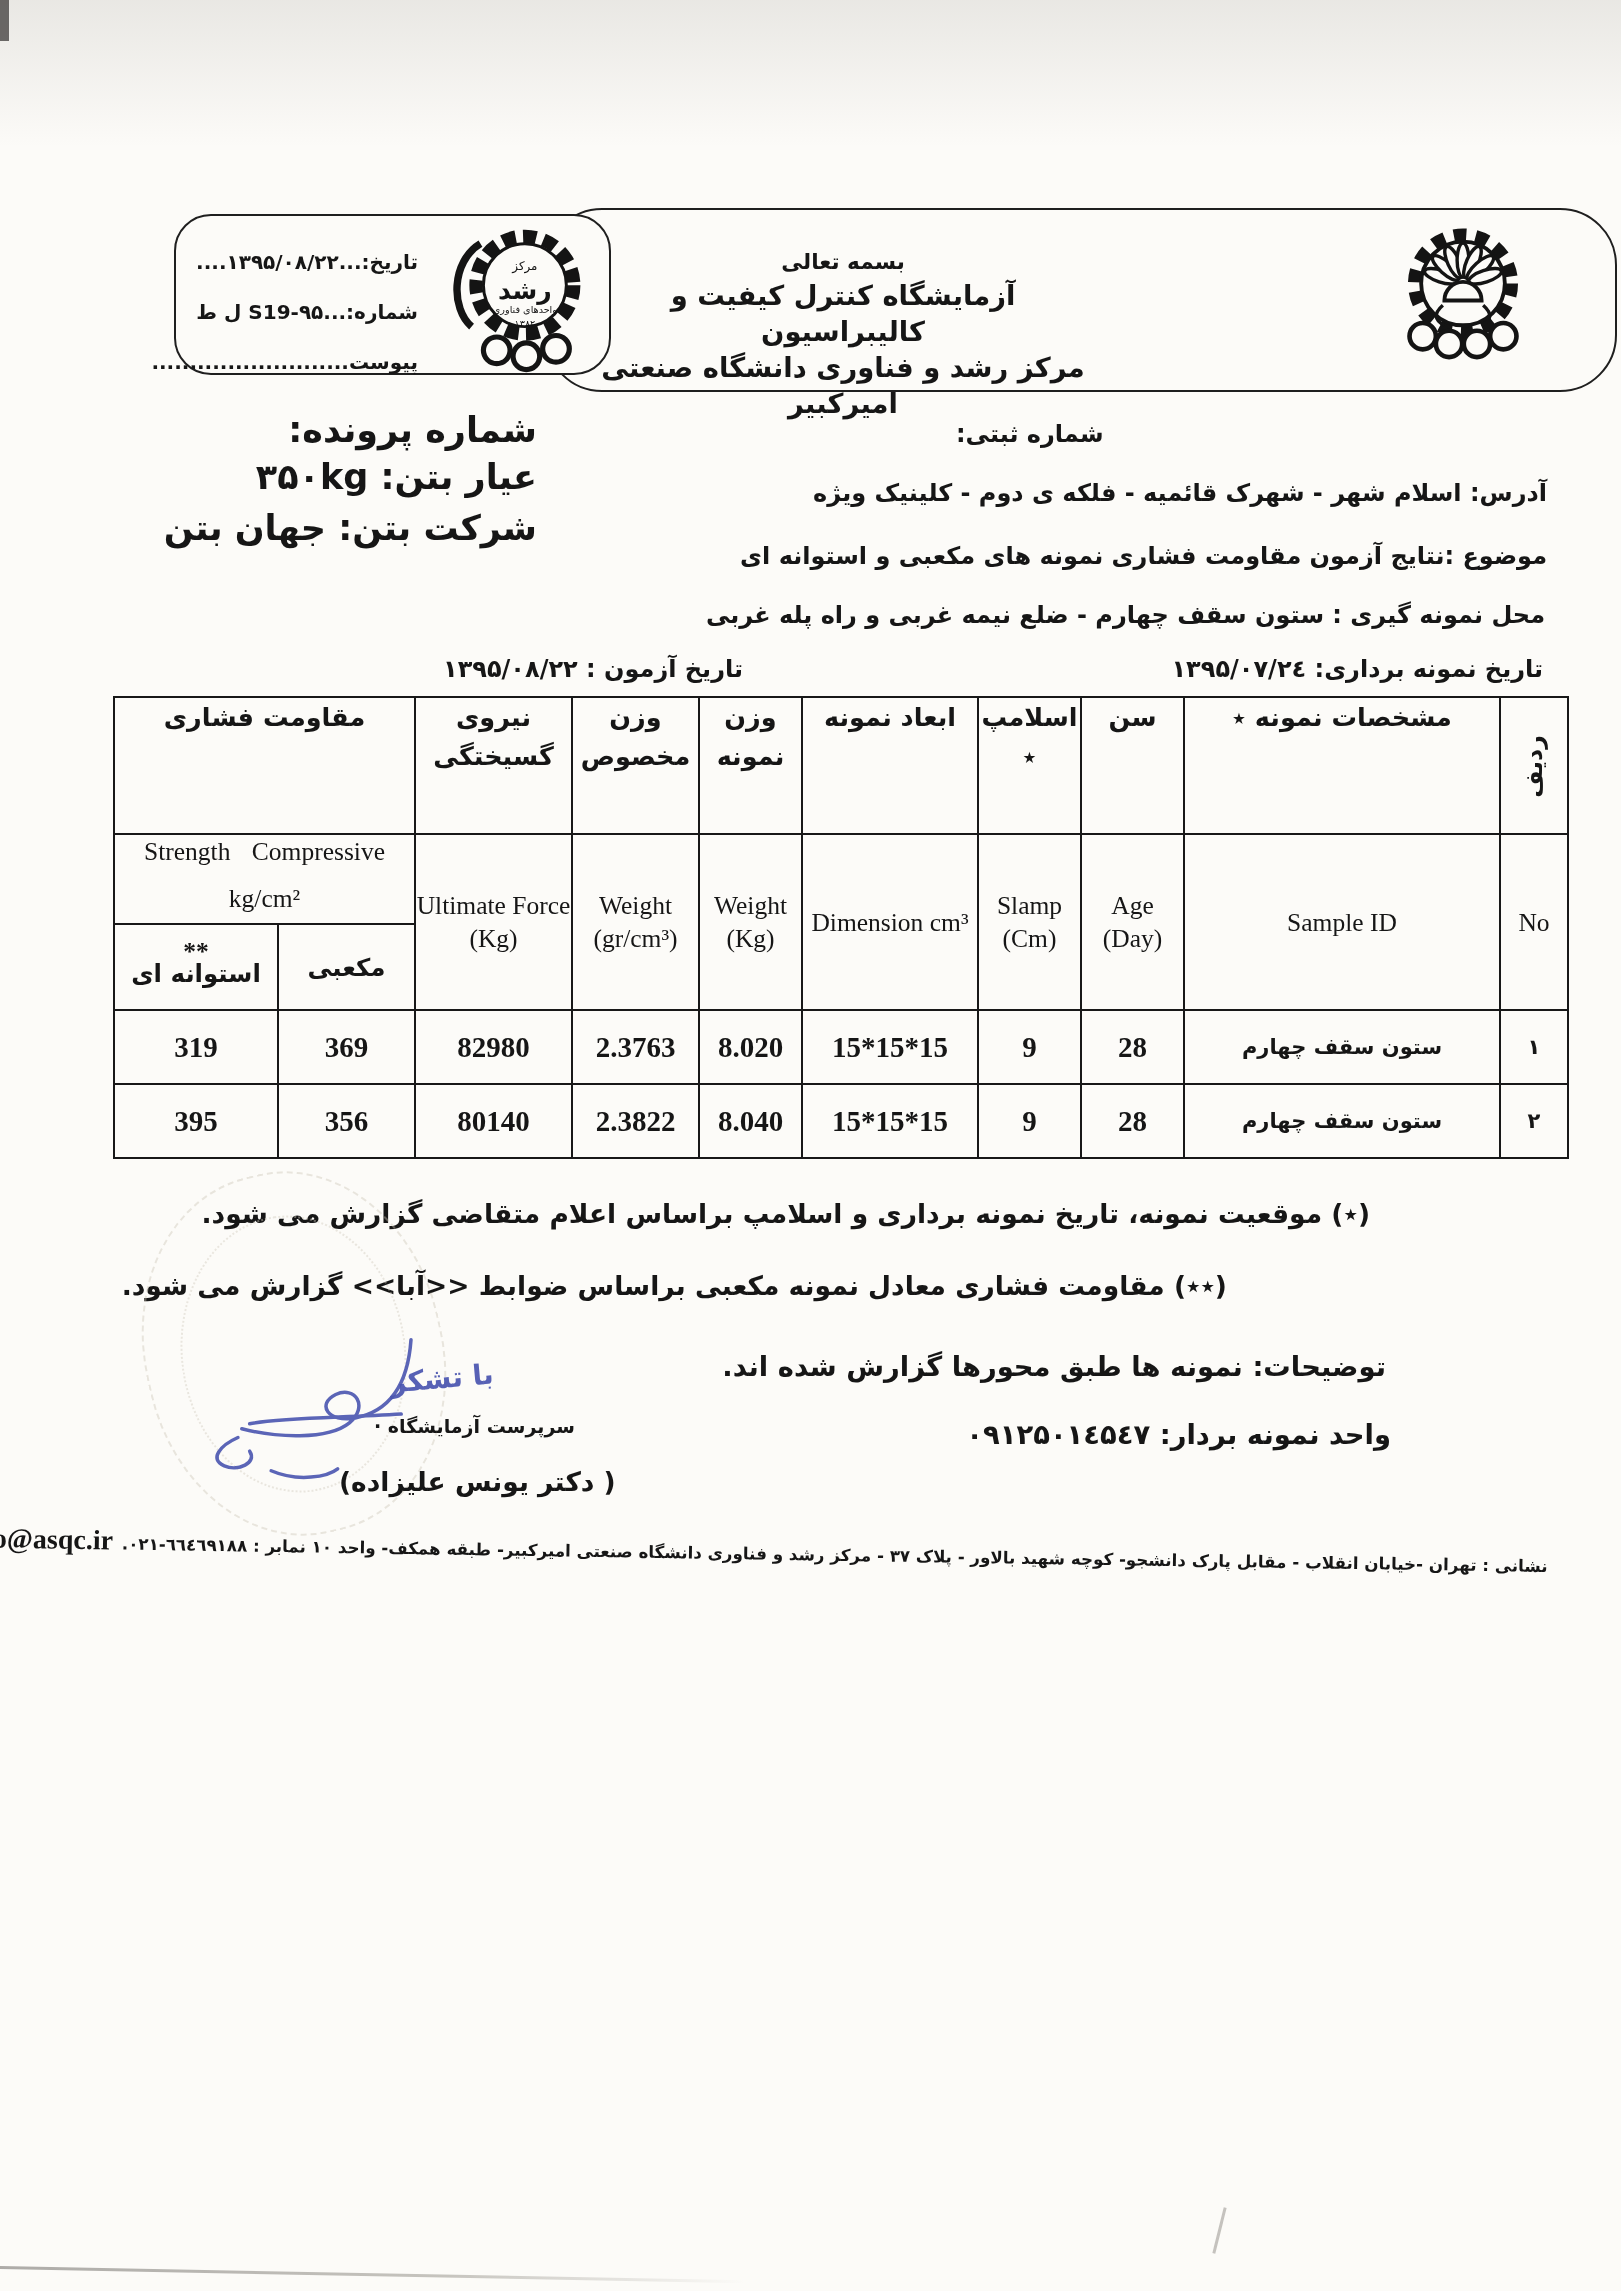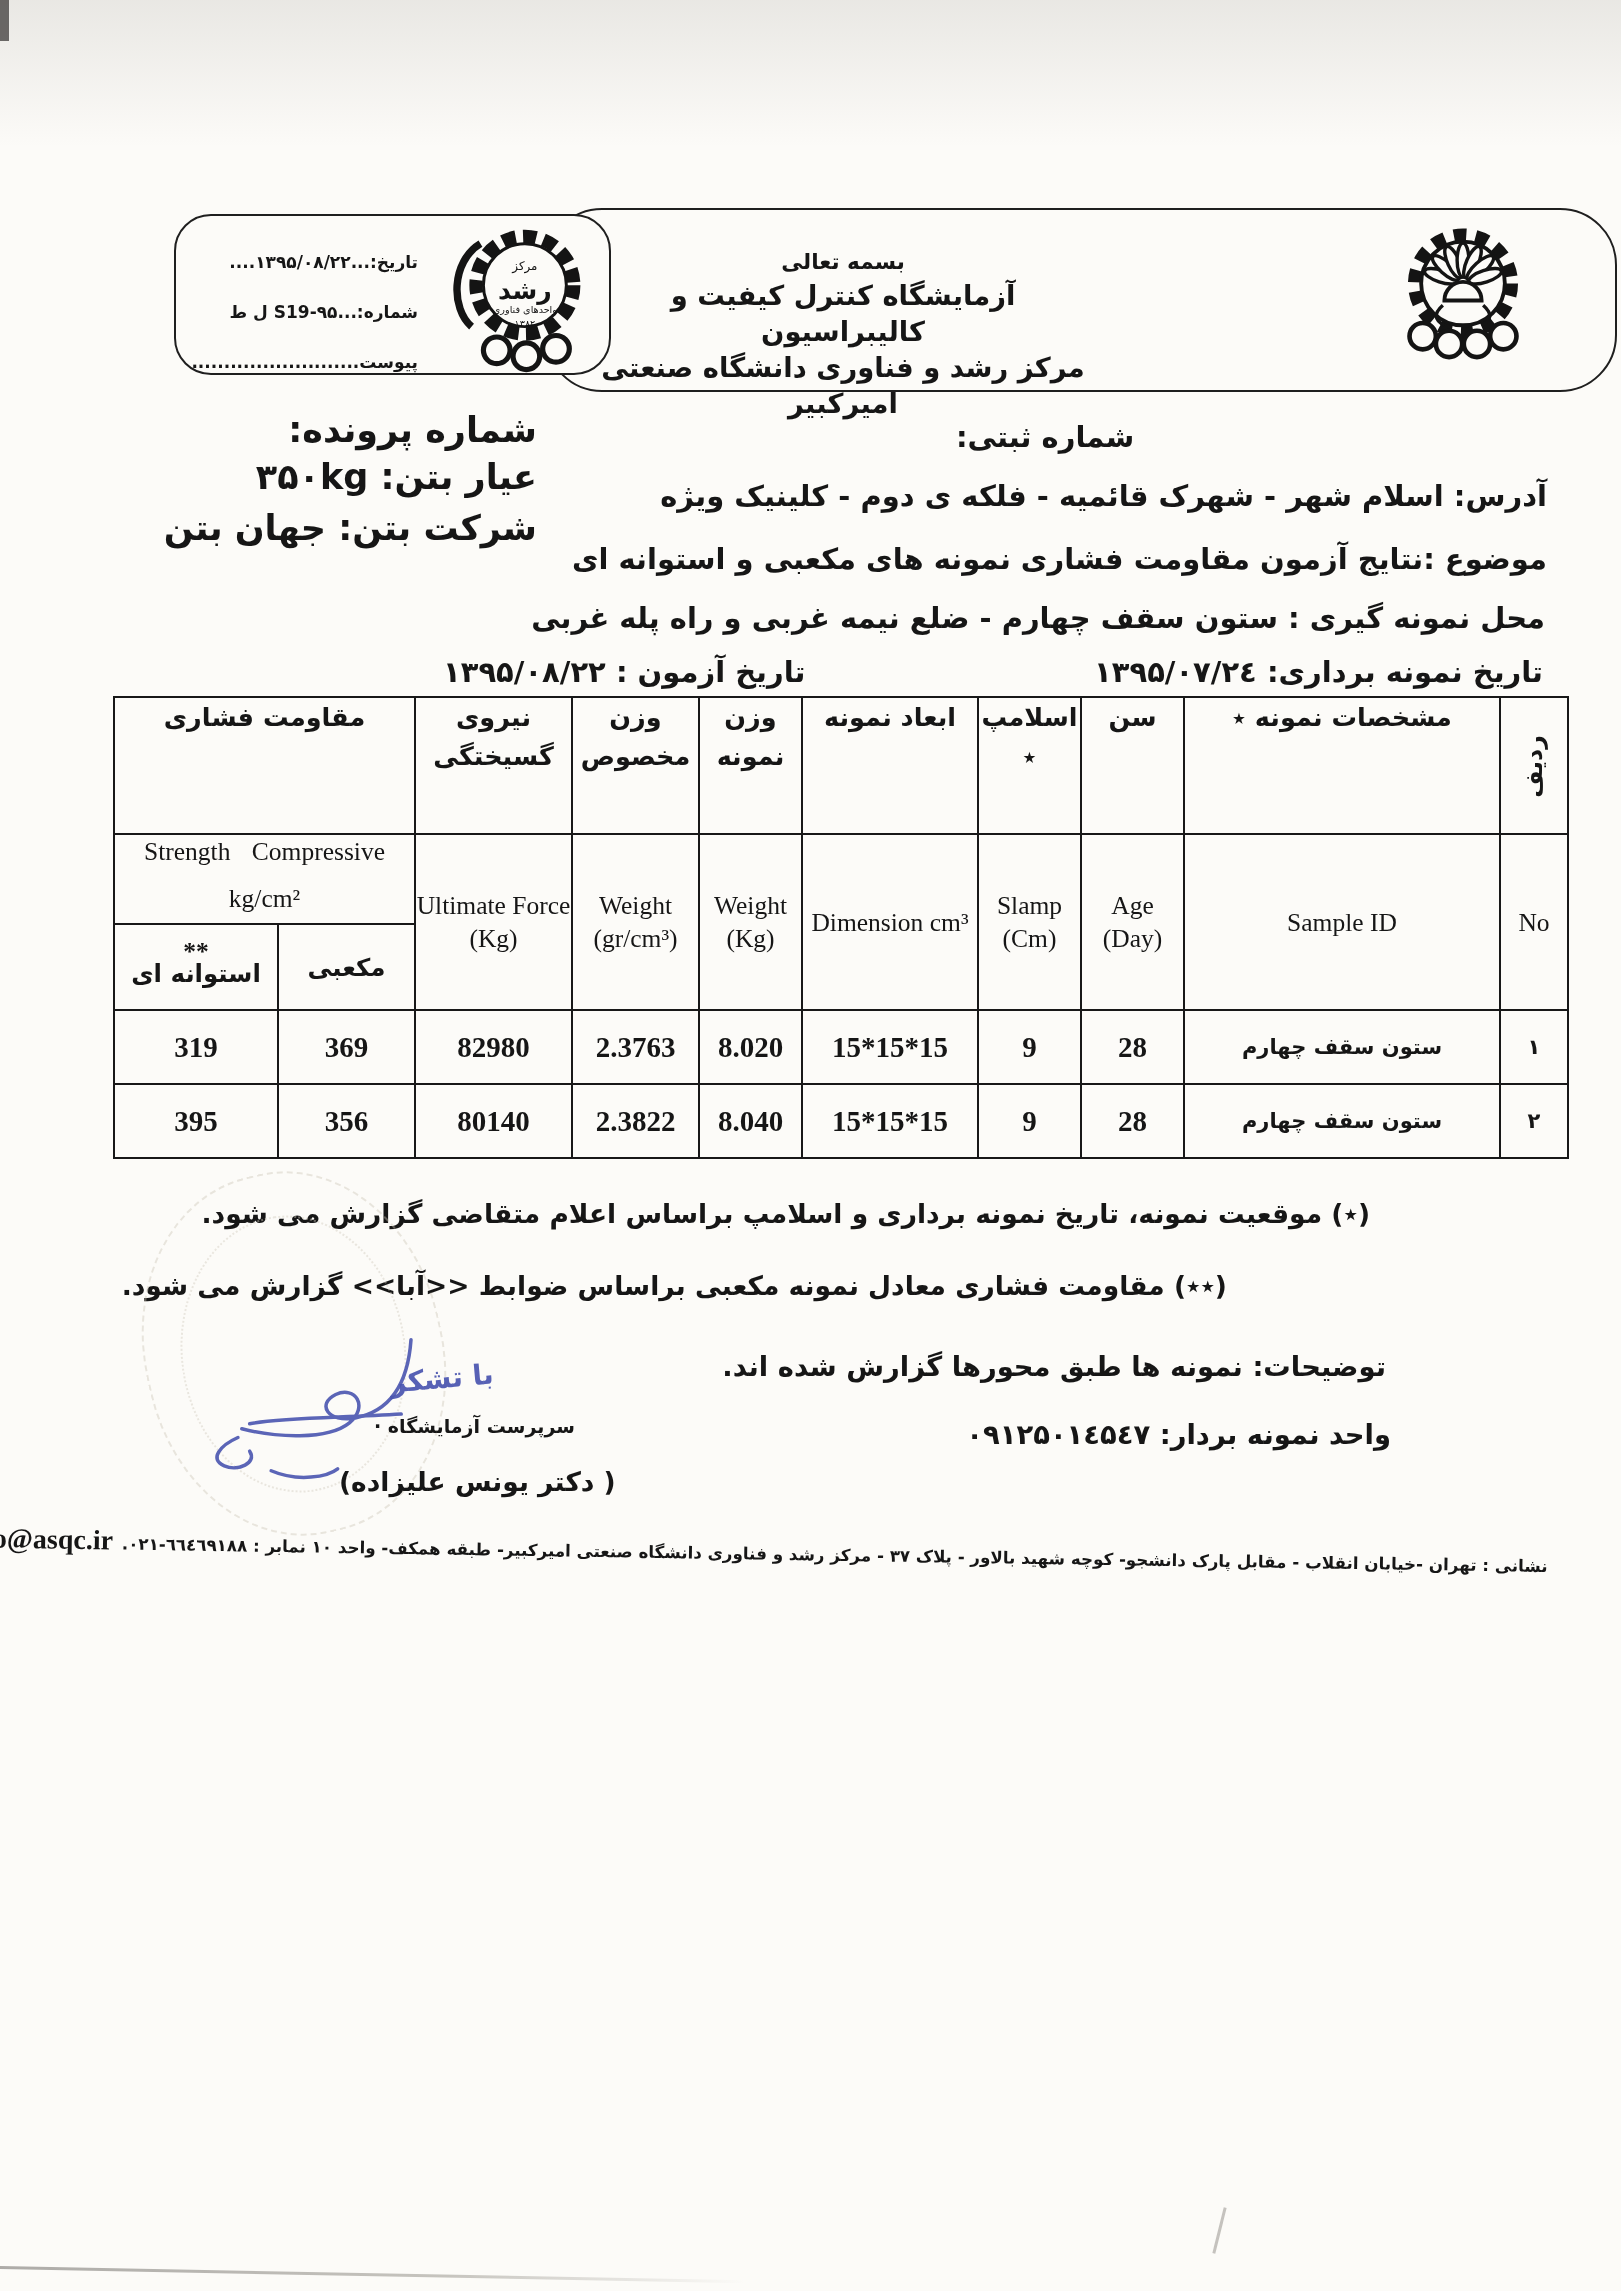--- a/index.html
+++ b/index.html
@@ -17,26 +17,26 @@
   .scratch{left:1218px;top:2207px;width:2.9px;height:47px;background:#8d8a84;opacity:.5;transform:rotate(14deg);}
 
   
   .hdr-box{left:545px;top:208px;width:1068px;height:180px;border:2.9px solid #1f1f1f;border-radius:57px;}
   .hdr-text{left:588px;top:245px;width:510px;text-align:center;direction:rtl;}
   .hdr-text .l0{font-size:21.6px;font-weight:600;line-height:33px;}
   .hdr-text .l1,.hdr-text .l2{font-size:27.4px;font-weight:bold;line-height:36px;}
 
   .ref-box{left:174px;top:214px;width:433px;height:157px;border:2.9px solid #1f1f1f;border-radius:37px;background:#fcfbf8;}
   .ref-lines{right:1203px;top:237px;width:255px;direction:rtl;text-align:right;}
-  .ref-lines div{font-size:17px;font-weight:bold;line-height:50px;white-space:nowrap;}
+  .ref-lines div{font-size:20px;font-weight:bold;line-height:50px;white-space:nowrap;}
 
   svg text{font-family:"DejaVu Sans",sans-serif;}
 
   
-  .info-line{font-size:29px;font-weight:bold;white-space:nowrap;direction:rtl;}
+  .info-line{font-size:24px;font-weight:bold;white-space:nowrap;direction:rtl;}
   .info-sm{font-size:35px;font-weight:bold;white-space:nowrap;direction:rtl;}
 
   
   #result-table{border-collapse:collapse;table-layout:fixed;width:1454px;direction:rtl;}
   #result-table th,#result-table td{border:2.9px solid #181818;padding:0;overflow:hidden;}
   .h-fa th{vertical-align:top;padding-top:13.7px;font-size:25.5px;font-weight:bold;text-align:center;
            font-family:"DejaVu Sans",sans-serif;line-height:39px;}
   th.rdif-cell{vertical-align:middle;padding-top:0;}
   .rdif-rot{display:inline-block;transform:rotate(-90deg);font-size:23.5px;font-weight:bold;}
   .h-en th{vertical-align:middle;font-family:"Liberation Serif",serif;font-weight:normal;

